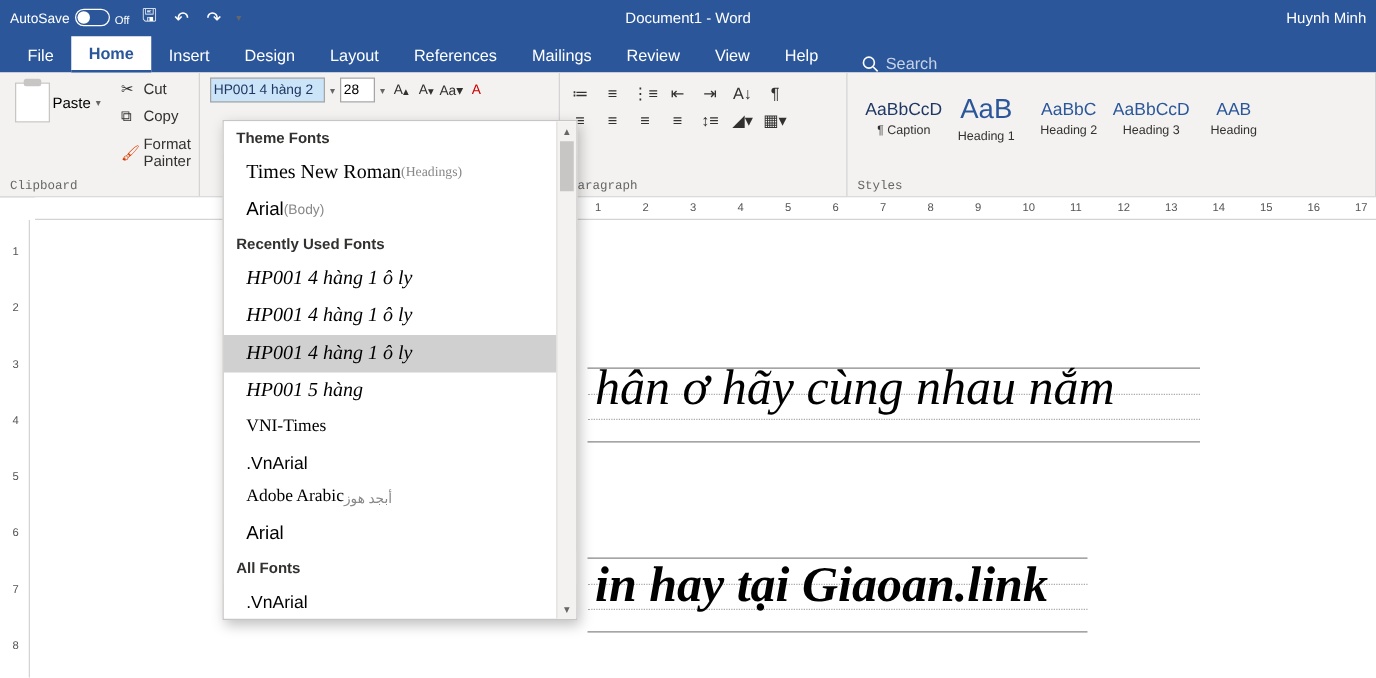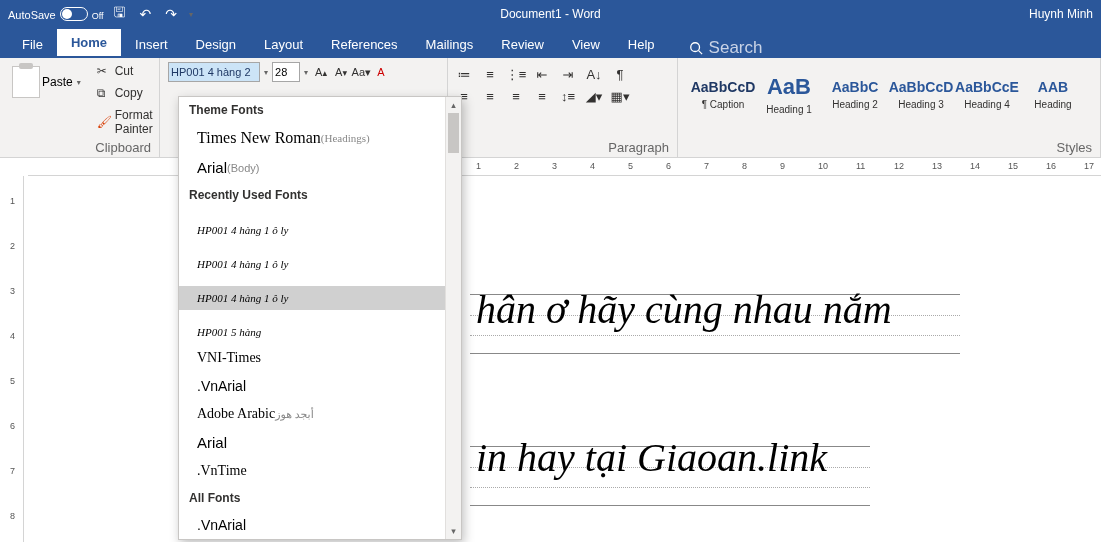--- a/index.html
+++ b/index.html
@@ -12,26 +12,26 @@
   .autosave-toggle { display: flex; align-items: flex-end; gap: 4px; font-size: 11px; }
   .toggle-switch { width: 28px; height: 14px; border: 1px solid #fff; border-radius: 7px; position: relative; }
   .toggle-switch::after { content: ""; width: 10px; height: 10px; background:#fff; border-radius:50%; position:absolute; left:1px; top:1px;}
   .tb-icon { color:#fff; font-size:14px; padding:0 4px; }
   
   .tabs { background:#2b579a; height:30px; display:flex; align-items:flex-end; padding-left:8px; gap:0; }
   .tab { color:#fff; padding:6px 14px; font-size:13px; cursor:pointer; }
   .tab.active { background:#fff; color:#2b579a; border-bottom:2px solid #2b579a; font-weight:600;}
   .tabs .search-wrap { display:flex; align-items:center; gap:6px; padding-left:20px; }
   .search-icon { color:#fff; }
-  .search-text { color:#c9d3e6; font-size:17px; }
+  .search-text { color:#c9d3e6; font-size:13px; }
   
   .ribbon { background:#f3f2f1; border-bottom:1px solid #d4d4d4; height:100px; display:flex; }
   .rgroup { border-right:1px solid #d4d4d4; padding:4px 8px 2px; display:flex; flex-direction:column; justify-content:space-between; }
   .rgroup .body { display:flex; gap:6px; align-items:flex-start; height:74px;}
-  .rgroup .label { text-align:right; color:#666; font-size:13px; padding-top:2px;}
+  .rgroup .label { text-align:left; color:#666; font-size:10px; padding-top:2px;font-family:Liberation Mono, monospace;}
   .paste-btn { display:flex; flex-direction:row; align-items:center; gap:2px; padding:4px;}
   .paste-icon { width:28px; height:32px; background:#fff; border:1px solid #c8c6c4; position:relative;}
   .paste-icon::before { content:""; position:absolute; top:-4px; left:6px; width:14px; height:6px; background:#c8c6c4; border-radius:2px;}
   .clip-col { display:flex; flex-direction:column; gap:4px; font-size:12px; color:#323130;}
   .clip-row { display:flex; align-items:center; gap:4px; padding:2px 4px;}
   .mini-icon { width:14px; height:14px; display:inline-block; }
   
   .font-group .body { flex-direction:column; gap:4px;}
   .font-row1 { display:flex; gap:2px; align-items:center;}
   .font-input { width:92px; height:20px; border:1px solid #a6a6a6; background:#cce4f7; font-size:11px; padding:0 2px; color:#1f3864;}
@@ -39,21 +39,21 @@
   .fs-btn { width:18px; height:20px; border:1px solid transparent; display:flex; align-items:center; justify-content:center; color:#323130; font-size:11px;}
   .dd-arr { font-size:8px; color:#666; padding:0 2px;}
   
   .para-group .body { flex-direction:column; gap:6px; padding-top:4px;}
   .para-row { display:flex; gap:10px; align-items:center;}
   .pbtn { width:16px; height:16px; color:#323130; font-size:13px; display:flex; align-items:center; justify-content:center;}
   
   .styles-group { flex:1; }
   .styles-body { display:flex; gap:4px; padding:4px 6px; align-items:flex-start; overflow:hidden;}
   .style-box { width:62px; height:56px; border:1px solid transparent; display:flex; flex-direction:column; align-items:center; justify-content:center; gap:4px; padding:2px;}
-  .style-prev { font-size:14px; color:#1f3864;font-weight:bold; }
+  .style-prev { font-size:14px; color:#1f3864; }
   .style-name { font-size:10px; color:#323130; white-space:nowrap; overflow:hidden;}
   
   .ruler-h { height:18px; background:#fff; border-bottom:1px solid #d4d4d4; position:relative; margin-left:28px;}
   .ruler-h .ticks { position:absolute; left:448px; top:0; right:0; height:18px; font-size:9px; color:#555; }
   .ruler-h .ticks span { position:absolute; top:3px;}
   
   .workspace { position:relative; height:384px; }
   .ruler-v { position:absolute; left:6px; top:0; width:18px; bottom:0; background:#fff; border-right:1px solid #d4d4d4;}
   .ruler-v .vt { position:absolute; left:4px; font-size:9px; color:#555;}
   .page { position:absolute; left:180px; top:0; width:900px; height:420px; background:#fff; }
@@ -64,21 +64,21 @@
   .ruled::before { top:20px;} .ruled::after { top:40px;}
   
   .font-dropdown { position:absolute; left:178px; top:96px; width:284px; background:#fff; border:1px solid #c8c6c4; box-shadow:2px 4px 10px rgba(0,0,0,0.25); z-index:100; max-height:446px; overflow:hidden;}
   .fd-section { padding:6px 10px; font-weight:600; font-size:12px; color:#323130; background:#fff;}
   .fd-item { padding:6px 10px 6px 18px; display:flex; align-items:center; font-size:14px; color:#000; cursor:default;}
   .fd-item.hover { background:#d0d0d0;}
   .fd-item .hint { color:#888; font-size:11px;}
   .fd-item.tnr { font-family:"Times New Roman",serif; font-size:16px;}
   .fd-item.arial { font-family:Arial,sans-serif; font-size:15px;}
   .fd-item.script { font-family:"Segoe Script",cursive; font-size:13px; font-style:italic;}
-  .fd-item.small { font-size:11px;margin-top:10px;}
+  .fd-item.small { font-size:16px;}
   .fd-scroll { position:absolute; right:0; top:0; width:16px; bottom:0; background:#f3f2f1; border-left:1px solid #e1dfdd;}
   .fd-scroll .arr { height:16px; text-align:center; font-size:9px; color:#666; line-height:16px;}
   .fd-scroll .thumb { position:absolute; top:16px; left:2px; right:2px; height:40px; background:#c8c6c4;}
   
   svg { display:block;}
 </style>
 </head>
 <body>
 
 <div class="titlebar">
@@ -198,24 +198,20 @@
         </div>
         <div class="style-box">
           <div class="style-prev" style="color: rgb(43, 87, 154);">AaBbC</div>
           <div class="style-name">Heading 2</div>
         </div>
         <div class="style-box">
           <div class="style-prev" style="color: rgb(43, 87, 154);">AaBbCcD</div>
           <div class="style-name">Heading 3</div>
         </div>
         <div class="style-box">
-          <div class="style-prev" style="color: rgb(43, 87, 154);">AaBbCcE</div>
-          <div class="style-name">Heading 4</div>
-        </div>
-        <div class="style-box">
           <div class="style-prev" style="color: rgb(43, 87, 154);">AAB</div>
           <div class="style-name">Heading</div>
         </div>
       </div>
     <div class="label">Styles</div>
   </div>
 </div>
 
 <div class="ruler-h">
   <div class="ticks" id="hticks">
@@ -247,21 +243,21 @@
       <div class="vt" style="top: 155px;">4</div>
       <div class="vt" style="top: 200px;">5</div>
       <div class="vt" style="top: 245px;">6</div>
       <div class="vt" style="top: 290px;">7</div>
       <div class="vt" style="top: 335px;">8</div>
     </div>
   <div class="page">
     <div class="ruled" style="left:290px; top:118px; width:490px;"></div>
     <div class="cursive-line" style="left:296px; top:110px;">hân ơ hãy cùng nhau nắm</div>
     <div class="ruled" style="left:290px; top:270px; width:400px;"></div>
-    <div class="cursive-line" style="left:296px; top:258px;">in hay tại Giaoan.link</div>
+    <div class="cursive-line" style="left:296px; top:268px;font-weight:bold;">in hay tại Giaoan.link</div>
   </div>
 </div>
 
 <div class="font-dropdown">
   <div class="fd-section">Theme Fonts</div>
   <div class="fd-item tnr">
     <span>Times New Roman</span>
     <span class="hint">(Headings)</span>
   </div>
   <div class="fd-item arial">
@@ -287,23 +283,20 @@
   <div class="fd-item" style="font-family:Arial">
       <span>.VnArial</span>
     </div>
   <div class="fd-item" style="font-family:'Times New Roman',serif">
     <span>Adobe Arabic</span>
     <span class="hint">أﺑﺠﺪ ﻫﻮز</span>
   </div>
   <div class="fd-item arial">
       <span>Arial</span>
     </div>
-  <div class="fd-item" style="font-family:'Times New Roman',serif">
-      <span>.VnTime</span>
-    </div>
   <div class="fd-section">All Fonts</div>
   <div class="fd-item" style="font-family:Arial">
       <span>.VnArial</span>
     </div>
   <div class="fd-scroll">
     <div class="arr">▴</div>
     <div class="thumb"></div>
     <div class="arr" style="position:absolute;bottom:0;left:0;right:0">▾</div>
   </div>
 </div>

